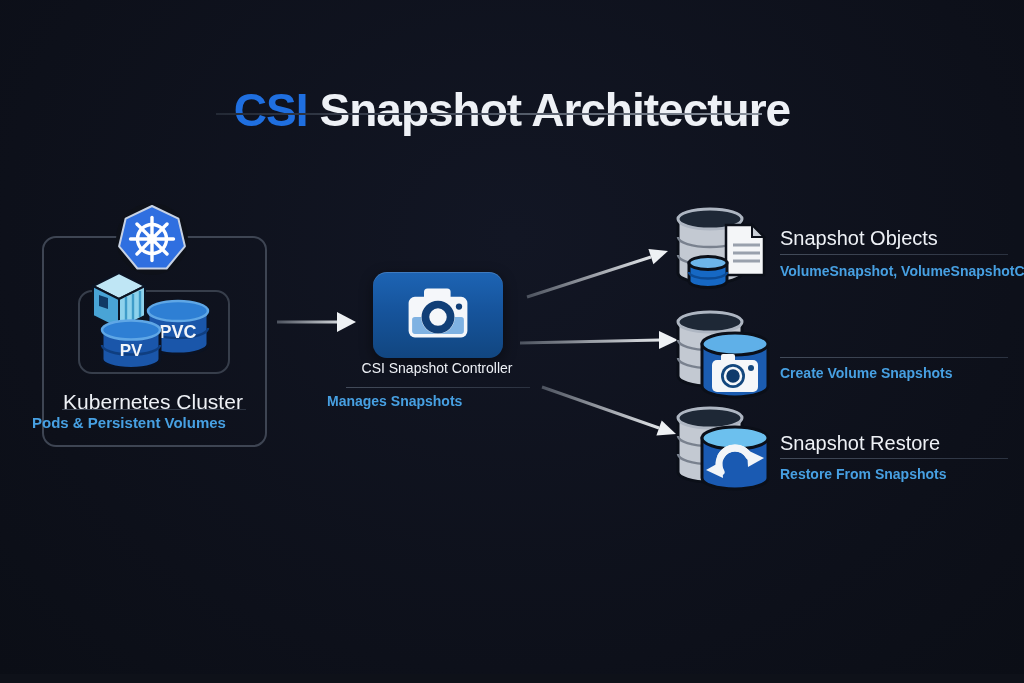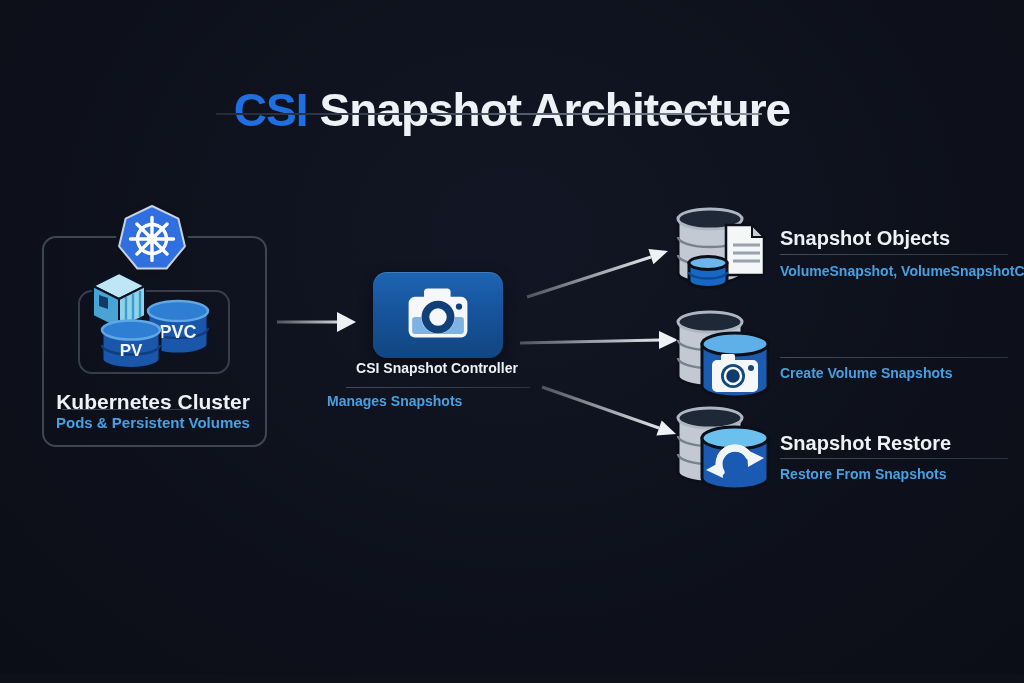--- a/index.html
+++ b/index.html
@@ -16,35 +16,35 @@
     font-size:46px;font-weight:700;letter-spacing:-1px;color:#eef1f6;
     white-space:nowrap;
   }
   .title .accent{color:#1f6fe0;margin-right:12px;}
   .title-underline{
     left:216px;top:113px;width:546px;height:2px;
     background:linear-gradient(90deg,#2329350%,#3a4150 35%,#6b7380 75%,#8a929e);
     background:linear-gradient(90deg,#232935,#3a4150 35%,#6b7380 75%,#8a929e);
   }
   
-  .node-title{color:#eef1f6;font-weight:700;white-space:nowrap;}
+  .node-title{color:#eef1f6;font-weight:400;white-space:nowrap;}
   .node-sub{color:#47a0e2;font-weight:700;white-space:nowrap;}
   .divider{height:1px;background:linear-gradient(90deg,#434b5a,#2b3240);}
   
   .cluster-box{
     left:42px;top:236px;width:221px;height:207px;
     border:2px solid #3e4553;border-radius:14px;background:transparent;
   }
   .inner-box{
     left:78px;top:290px;width:148px;height:80px;
     border:2px solid #373e4b;border-radius:14px;
   }
   .cluster-title{left:32px;top:382px;width:242px;text-align:center;font-size:21px;margin-top:8px;}
   .cluster-divider{left:62px;top:409px;width:184px;}
-  .cluster-sub{left:32px;top:414px;width:242px;text-align:center;font-size:15px;}
+  .cluster-sub{left:32px;top:414px;width:242px;text-align:left;font-size:15px;}
   
   .controller-box{
     left:373px;top:272px;width:130px;height:86px;border-radius:14px;
     background:linear-gradient(180deg,#1d64b4 0%,#16549c 45%,#114680 100%);
     box-shadow:0 4px 14px rgba(0,0,0,.45), inset 0 1px 0 rgba(255,255,255,.15);
     display:flex;align-items:center;justify-content:center;
   }
   .controller-title{left:327px;top:360px;width:220px;text-align:center;font-size:14px;}
   .controller-divider{left:346px;top:387px;width:184px;}
   .controller-sub{left:327px;top:393px;width:220px;text-align:left;font-size:14px;}

